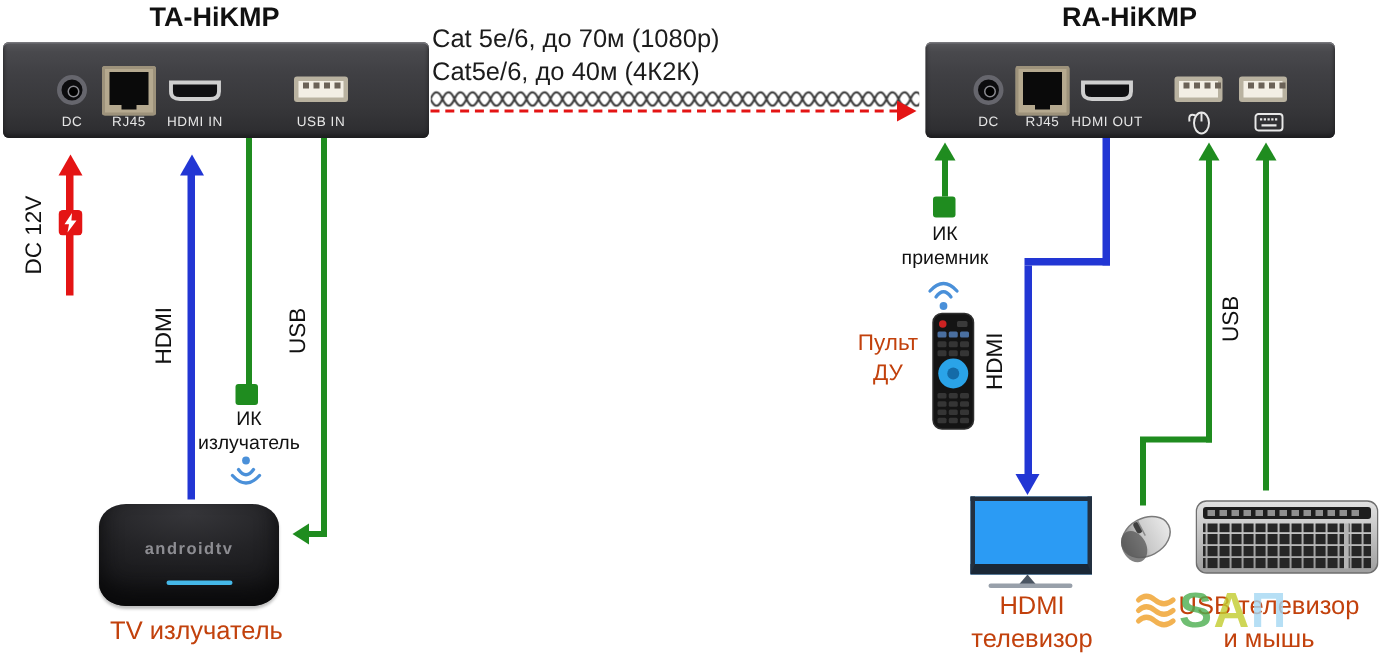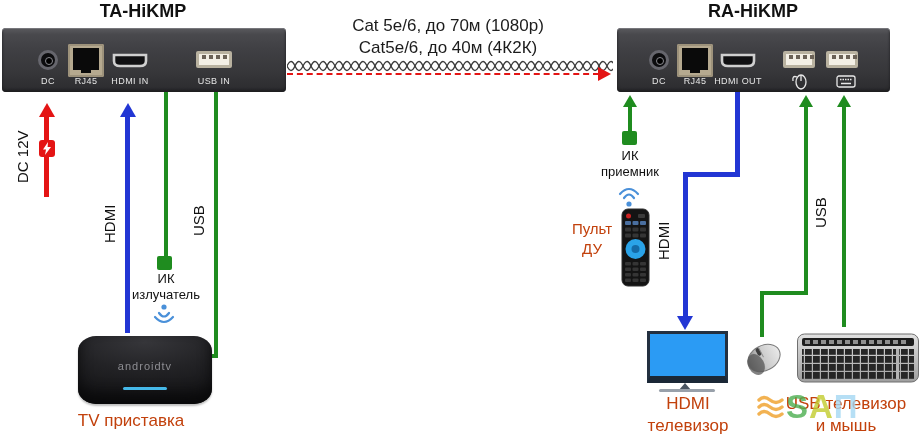--- a/index.html
+++ b/index.html
@@ -32,25 +32,25 @@
   .up-green{border-left:7px solid transparent;border-right:7px solid transparent;border-bottom:12px solid #1f8c1f;}
   .left-green{border-top:7px solid transparent;border-bottom:7px solid transparent;border-right:11px solid #1f8c1f;}
   .right-reddash{border-top:7px solid transparent;border-bottom:7px solid transparent;border-left:13px solid #e41414;}
   .ir-box{position:absolute;width:15px;height:14px;background:#1f8c1f;border-radius:2px;}
   .dashed-red{position:absolute;border-top:2px dashed #e41414;}
   
   .vlabel{position:absolute;writing-mode:vertical-rl;transform:rotate(180deg);text-align:center;
           font-size:15px;color:#111;white-space:nowrap;}
   .caption{position:absolute;text-align:center;font-size:17px;color:#c2410c;line-height:22px;}
   .small-caption{position:absolute;text-align:center;font-size:13px;color:#111;line-height:16px;}
-  .cable-text{position:absolute;width:320px;text-align:center;font-size:17px;color:#1c1c1c;line-height:21px;}
-  
-  .atvbox{position:absolute;left:78px;top:336px;width:134px;height:68px;border-radius:18px/15px;
+  .cable-text{position:absolute;width:320px;text-align:left;font-size:17px;color:#1c1c1c;line-height:21px;}
+  
+  .atvbox{position:absolute;left:66px;top:336px;width:120px;height:68px;border-radius:18px/15px;
           background:radial-gradient(120% 90% at 50% 8%, #36363a 0%, #232326 45%, #121214 100%);
-          box-shadow:inset 0 -10px 14px #0a0a0b, 0 2px 2px rgba(0,0,0,.25);}
+          box-shadow:inset 0 -10px 14px #0a0a0b, 0 2px 2px rgba(0,0,0,.25);font-weight:bold;}
   .atv-brand{position:absolute;left:0;right:0;top:24px;text-align:center;font-size:11px;color:#8d8d92;letter-spacing:1px;}
   .atv-led{position:absolute;left:45px;top:51px;width:44px;height:3px;border-radius:2px;background:#45b8e8;}
   
   .tv-screen{position:absolute;left:647px;top:331px;width:81px;height:52px;background:#2b9bf4;
              border:3px solid #233040;border-bottom:7px solid #1a2736;box-sizing:border-box;}
   .tv-neck{position:absolute;left:679px;top:383px;width:0;height:0;border-left:6px solid transparent;border-right:6px solid transparent;border-bottom:7px solid #4a5562;}
   .tv-base{position:absolute;left:659px;top:389px;width:56px;height:3px;border-radius:2px;background:#98a0aa;}
   
   .watermark{position:absolute;left:756px;top:390px;display:flex;align-items:center;opacity:.8;z-index:6;}
   .wm-letter{font-weight:bold;font-size:33px;line-height:33px;letter-spacing:1px;}
@@ -166,21 +166,21 @@
 
   <div class="line green" style="left:214px;top:92px;width:4px;height:264px;"></div>
   <div class="line green" style="left:205px;top:354px;width:13px;height:4px;"></div>
   <div class="head left-green" style="left:195px;top:349px;"></div>
   <div class="vlabel" style="left:190px;top:196px;height:50px;">USB</div>
 
   <div class="atvbox">
     <div class="atv-brand">androidtv</div>
     <div class="atv-led"></div>
   </div>
-  <div class="caption" style="left:56px;top:410px;width:150px;">TV приставка</div>
+  <div class="caption" style="left:56px;top:410px;width:150px;">TV излучатель</div>
 
   <div class="head up-green" style="left:623px;top:95px;"></div>
   <div class="line green" style="left:628px;top:105px;width:4px;height:26px;"></div>
   <div class="ir-box" style="left:622px;top:131px;"></div>
   <div class="small-caption" style="left:590px;top:148px;width:80px;">
     <div>ИК</div>
     <div>приемник</div>
   </div>
   <svg class="abs" style="left:615px;top:183px;" width="28" height="24" viewBox="0 0 28 24">
     <circle cx="14" cy="21" r="2.6" fill="#4a90d9"></circle>

